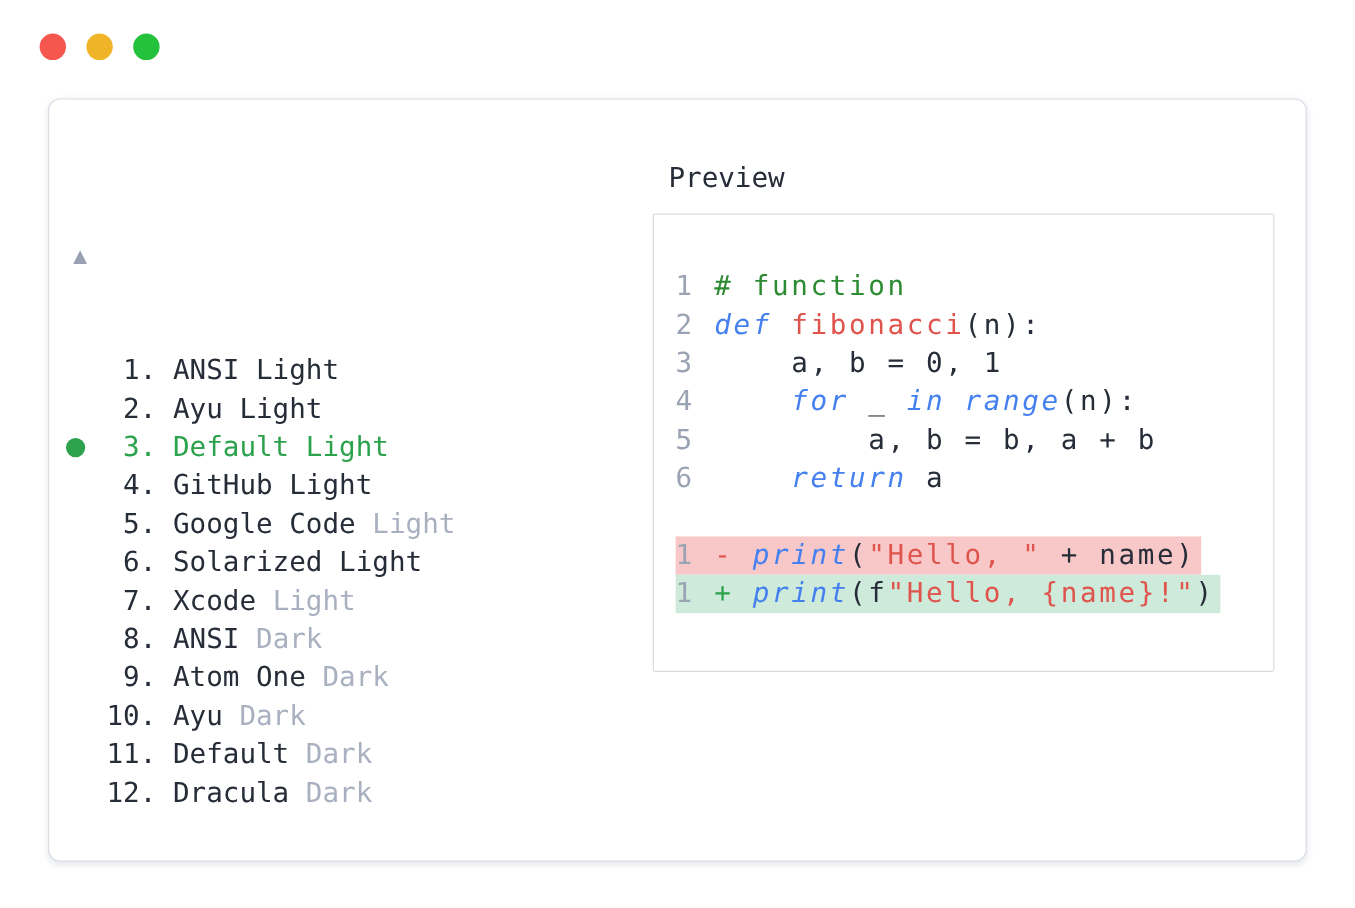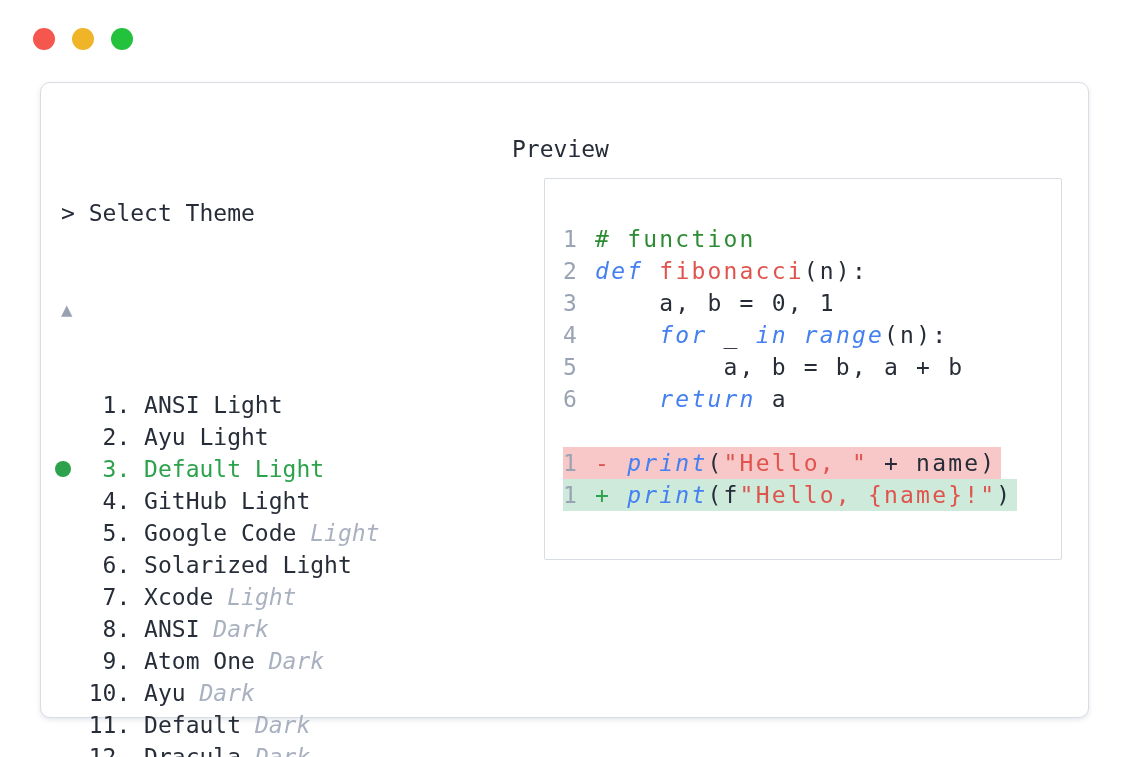--- a/index.html
+++ b/index.html
@@ -25,30 +25,30 @@
   
   .left {
     position:absolute; left:20px; top:50px;
     font-size:23px; line-height:32px; white-space:pre; color:var(--text);
   }
   .line { height:32px; }
   .prompt { color:var(--text); }
   .arrow { font-size:19px; }
   .arrow.up   { color:var(--scroll-up); }
   .row { position:relative; }
-  .row .mut { color:var(--muted);font-style:italic; }
+  .row .mut { color:var(--muted); }
   .row.selected span { color:var(--selected-green); }
   .dot {
     position:absolute; left:-6px; top:8px; width:16px; height:16px;
     border-radius:50%; background:var(--selected-green);
   }
 
   
   .preview-label {
-    position:absolute; left:471px; top:50px; height:32px; line-height:32px;
+    position:absolute; left:516px; top:50px; height:32px; line-height:32px;
     font-size:23px; color:var(--text);
   }
   .preview-box {
     position:absolute; left:503px; top:95px; width:518px; height:382px;
     background:#ffffff; border:1.5px solid var(--border); border-radius:2px;
     overflow:hidden;
   }
   #code-block {
     margin:44px 0 0 18px;
     font-size:23px; letter-spacing:2.2px; line-height:32px; white-space:pre;
@@ -71,21 +71,20 @@
 
   <div class="traffic">
     <span class="tl red"></span>
     <span class="tl yellow"></span>
     <span class="tl green"></span>
   </div>
 
   <div class="panel">
 
     <div class="left">
-      <div class="line prompt">&gt; Select Theme</div>
       <div class="line arrow up">▲</div>
       <div id="theme-list"><div class="line row"><span>   1. </span><span>ANSI Light</span></div><div class="line row"><span>   2. </span><span>Ayu Light</span></div><div class="line row selected"><span class="dot"></span><span>   3. </span><span>Default Light</span></div><div class="line row"><span>   4. </span><span>GitHub Light</span></div><div class="line row"><span>   5. </span><span>Google Code </span><span class="mut">Light</span></div><div class="line row"><span>   6. </span><span>Solarized Light</span></div><div class="line row"><span>   7. </span><span>Xcode </span><span class="mut">Light</span></div><div class="line row"><span>   8. </span><span>ANSI </span><span class="mut">Dark</span></div><div class="line row"><span>   9. </span><span>Atom One </span><span class="mut">Dark</span></div><div class="line row"><span>  10. </span><span>Ayu </span><span class="mut">Dark</span></div><div class="line row"><span>  11. </span><span>Default </span><span class="mut">Dark</span></div><div class="line row"><span>  12. </span><span>Dracula </span><span class="mut">Dark</span></div></div>
       
       
       
     </div>
 
     <div class="preview-label">Preview</div>
     <div class="preview-box">
       <div id="code-block"><div class="cl"><span><span class="ln">1 </span><span class="tk-com"># function</span></span></div><div class="cl"><span><span class="ln">2 </span><span class="tk-kw">def</span><span class="tk-pl"> </span><span class="tk-fn">fibonacci</span><span class="tk-pl">(n):</span></span></div><div class="cl"><span><span class="ln">3 </span><span class="tk-pl">    a, b = 0, 1</span></span></div><div class="cl"><span><span class="ln">4 </span><span class="tk-pl">    </span><span class="tk-kw">for</span><span class="tk-pl"> _ </span><span class="tk-kw">in</span><span class="tk-pl"> </span><span class="tk-kw">range</span><span class="tk-pl">(n):</span></span></div><div class="cl"><span><span class="ln">5 </span><span class="tk-pl">        a, b = b, a + b</span></span></div><div class="cl"><span><span class="ln">6 </span><span class="tk-pl">    </span><span class="tk-kw">return</span><span class="tk-pl"> a</span></span></div><div class="cl"><span></span></div><div class="cl"><span class="bg-removed"><span class="ln">1 </span><span class="tk-minus">- </span><span class="tk-kw">print</span><span class="tk-pl">(</span><span class="tk-str">"Hello, "</span><span class="tk-pl"> + name)</span></span></div><div class="cl"><span class="bg-added"><span class="ln">1 </span><span class="tk-plus">+ </span><span class="tk-kw">print</span><span class="tk-pl">(f</span><span class="tk-str">"Hello, {name}!"</span><span class="tk-pl">)</span></span></div></div>

